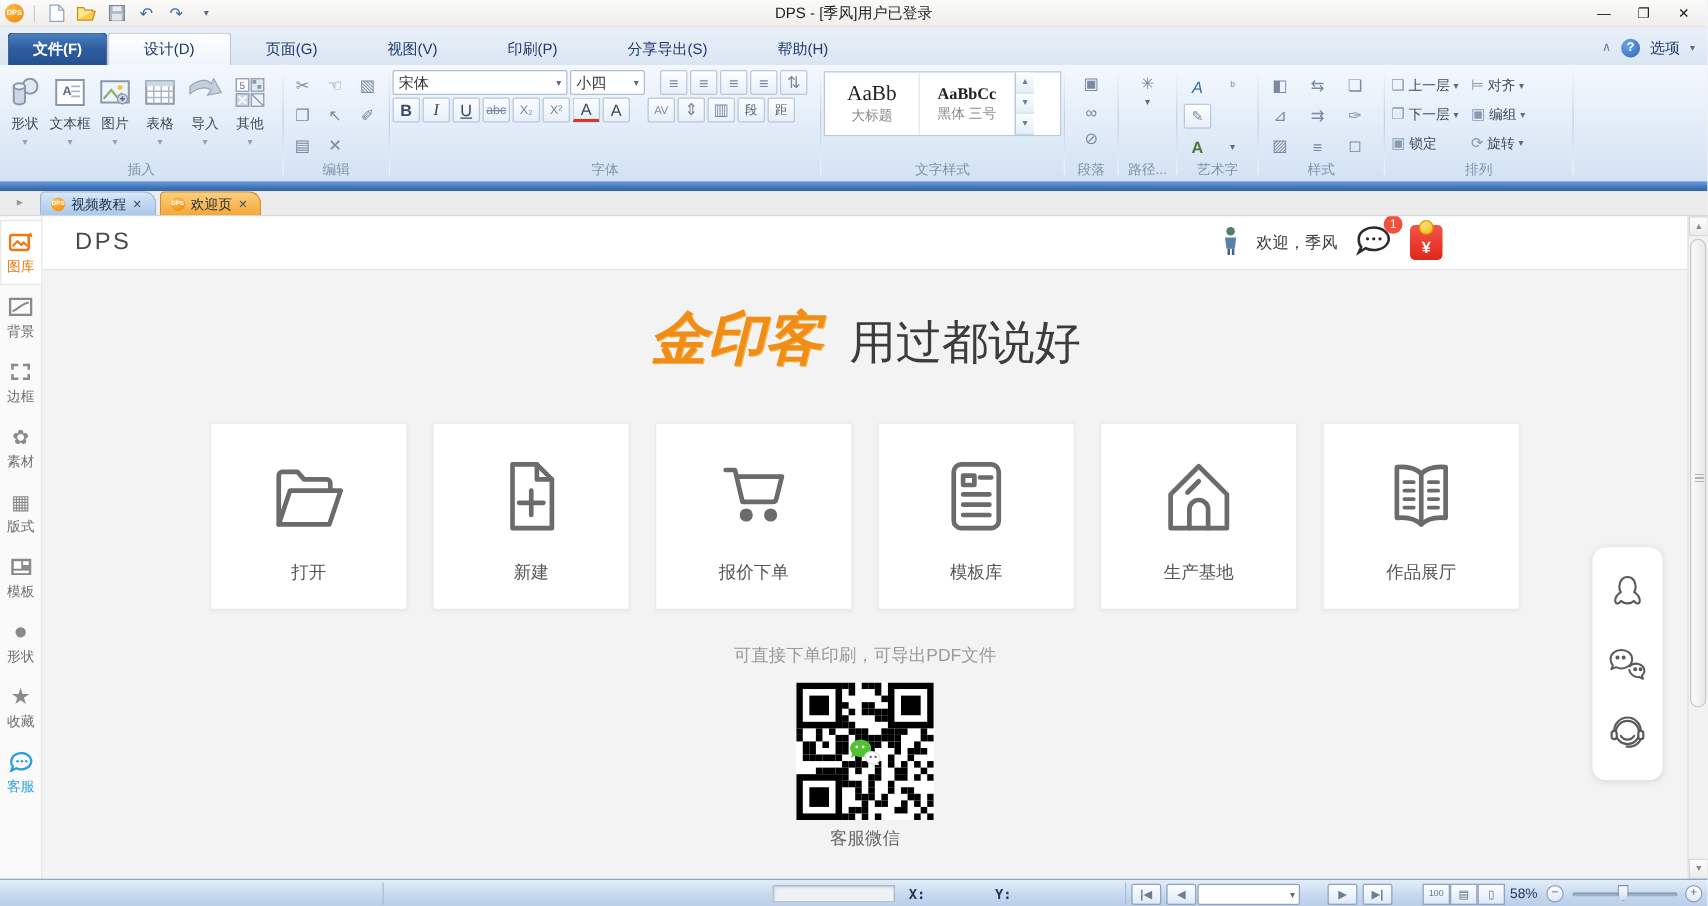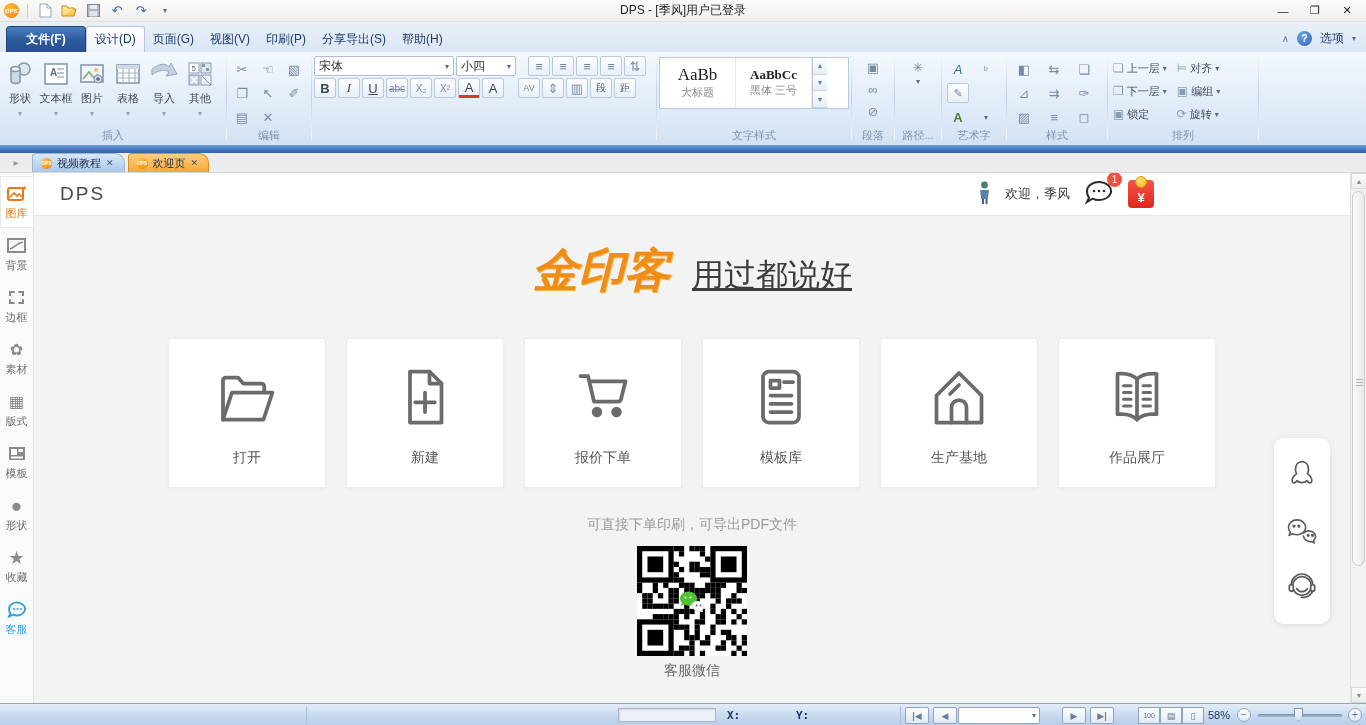--- a/index.html
+++ b/index.html
@@ -24,21 +24,21 @@
   .winbtns { margin-left:auto; display:flex; gap:2px; z-index:2; }
   .winbtn { width:30px; height:18px; display:flex; align-items:center; justify-content:center;
     font-size:11px; color:#222; }
 
   
   .menubar { position:absolute; left:0; top:22px; width:1366px; height:30px;
     background:linear-gradient(#e9f0f9,#dbe6f3); display:flex; align-items:flex-end; }
   .file-btn { margin-left:6px; width:80px; height:26px; border-radius:4px 4px 0 0;
     background:linear-gradient(#4a7fc0,#2d5c9e 50%,#25508f); color:#fff; font-weight:bold;
     display:flex; align-items:center; justify-content:center; border:1px solid #1f4377; border-bottom:none; }
-  .menu-tab { height:26px; padding:0 8px; display:flex; align-items:center; color:#1e3c6e; }
+  .menu-tab { height:26px; padding:0 28px; display:flex; align-items:center; color:#1e3c6e; }
   .menu-tab.active { background:linear-gradient(#fdfeff,#f0f5fb); border:1px solid #b9c6d8; border-bottom:none;
     border-radius:3px 3px 0 0; color:#16355f; }
   .menu-right { margin-left:auto; display:flex; align-items:center; gap:8px; padding-right:10px; padding-bottom:5px; }
   .chev-up { color:#6f8099; font-size:10px; }
   .help-circle { width:15px; height:15px; border-radius:50%; background:radial-gradient(circle at 35% 30%,#6fa7e8,#2a64b4);
     color:#fff; font-size:10px; font-weight:bold; display:flex; align-items:center; justify-content:center; }
   .options-lbl { color:#1e3c6e; }
   .dd { font-size:8px; color:#5a6b82; }
 
   
@@ -110,21 +110,21 @@
     color:#fff; font-size:10px; display:flex; align-items:center; justify-content:center; padding:0 3px; }
   .redpacket { width:26px; height:28px; border-radius:4px; background:linear-gradient(#f55348,#e0271c);
     position:relative; display:flex; align-items:flex-end; justify-content:center; }
   .redpacket .coin { position:absolute; top:-4px; left:50%; transform:translateX(-50%); width:12px; height:12px;
     border-radius:50%; background:radial-gradient(circle at 35% 30%,#ffe07a,#f5b512); border:1px solid #d89a00; }
   .redpacket .yuan { color:#fff; font-size:13px; font-weight:bold; margin-bottom:3px; }
   .page-body { height:487px; display:flex; flex-direction:column; align-items:center; }
   .hero { margin-top:24px; display:flex; align-items:baseline; gap:22px; }
   .hero-title { font-family:"DejaVu Serif","Liberation Serif",serif; font-size:46px; font-weight:bold;
     font-style:italic; color:#ef8d16; text-shadow:1px 1px 0 #f7b24a; }
-  .hero-tagline { font-family:"DejaVu Serif","Liberation Serif",serif; font-size:32px; color:#3c3c3c;text-decoration:underline; }
+  .hero-tagline { font-family:"DejaVu Serif","Liberation Serif",serif; font-size:37px; color:#3c3c3c; }
   .subtitle { margin-top:14px; font-size:13px; color:#9a9a9a; letter-spacing:1px; }
   .cards { margin-top:36px; display:flex; gap:20px; }
   .card { width:158px; height:150px; background:#fff; border:1px solid #ececec; border-radius:2px;
     box-shadow:0 1px 3px rgba(0,0,0,0.04); display:flex; flex-direction:column; align-items:center; }
   .card svg { margin-top:22px; }
   .card .clabel { margin-top:16px; font-size:14px; color:#555; }
   .note { margin-top:28px; font-size:14px; color:#9a9a9a; }
   .qr { margin-top:12px; position:relative; width:110px; height:110px; background:#fff; }
   .qr svg { display:block; }
   .wechat-center { position:absolute; left:50%; top:50%; transform:translate(-50%,-50%); }
@@ -349,20 +349,21 @@
         <div class="sbtn framed" style="font-size:10px">X²</div>
         <div class="sbtn framed" style="color:#3a4a60;border-bottom:3px solid #d03a2a">A</div>
         <div class="sbtn framed" style="color:#3a4a60">A</div>
         <span style="width:10px"></span>
         <div class="sbtn framed" style="font-size:9px">AV</div>
         <div class="sbtn framed">⇕</div>
         <div class="sbtn framed">▥</div>
         <div class="sbtn framed" style="font-size:10px;color:#4a5a72">段</div>
         <div class="sbtn framed" style="font-size:10px;color:#4a5a72">距</div>
       </div>
+      <div class="glabel">字体</div>
     </div>
     <div class="gsep"></div>
 
     <div class="rgroup" style="width:194px">
       <div class="tsgallery">
         <div class="tsitem">
           <div class="tsprev">AaBb</div>
           <div class="tsname">大标题</div>
         </div>
         <div class="tsitem">

